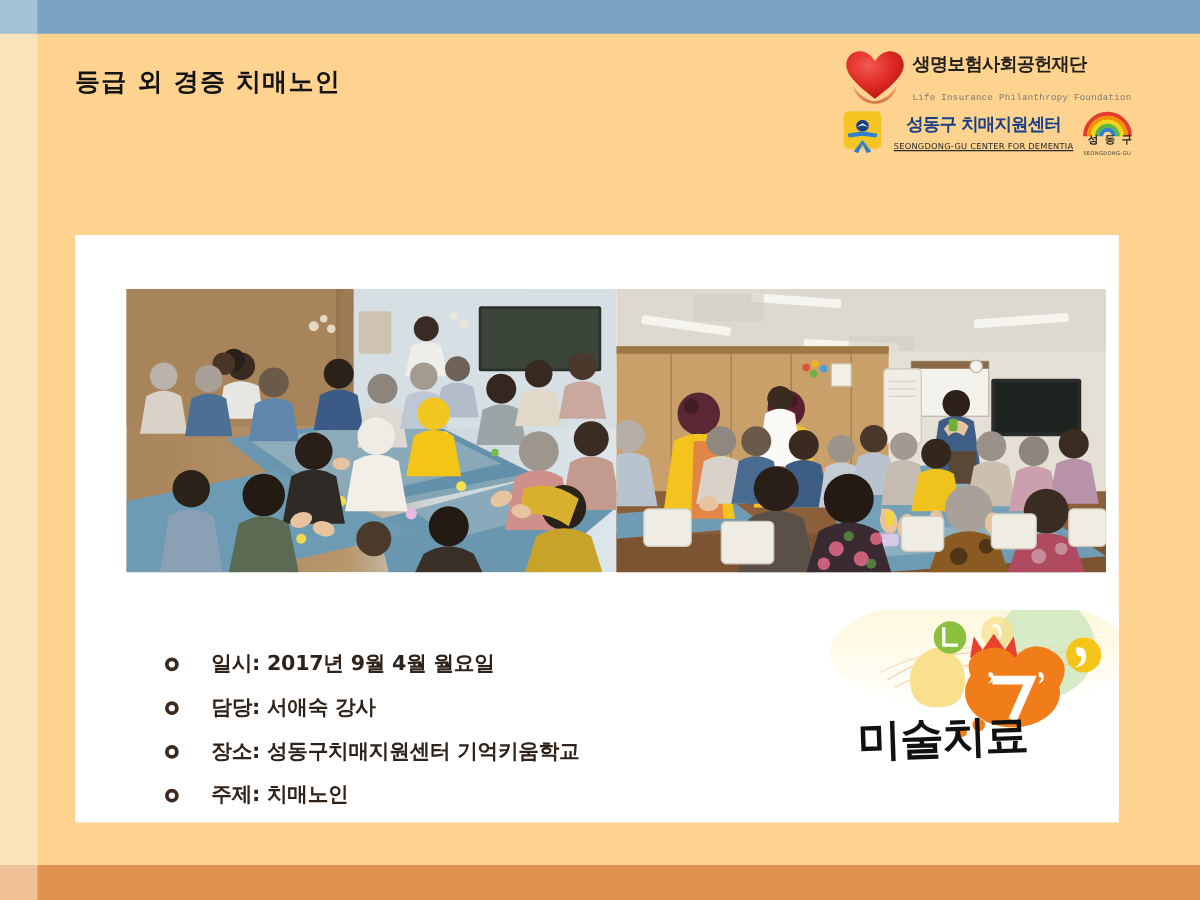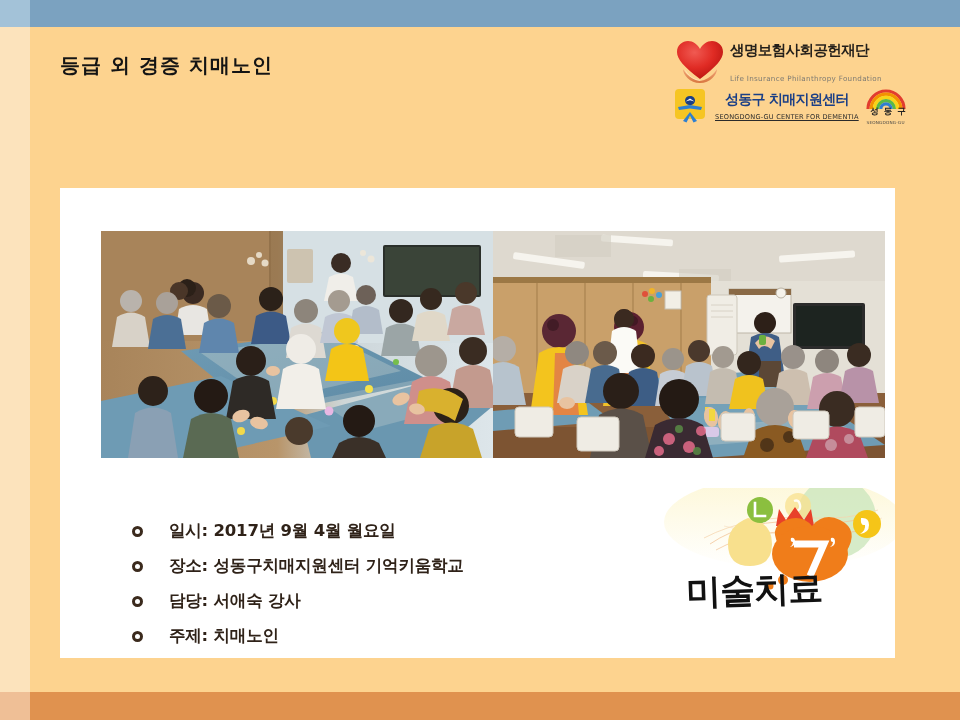--- a/index.html
+++ b/index.html
@@ -32,21 +32,21 @@
   .title .blue{color:#8cbcdd;}
   .title .sp{display:inline-block;width:18px;}
 
   
   .logos{position:absolute;right:54px;top:12px;width:232px;height:90px;}
   .logo-row{display:flex;align-items:center;}
   .logo-row-1{margin-bottom:2px;align-items:center;}
   .heart-mark{width:52px;height:46px;position:relative;flex:none;}
   .lif-text{margin-left:4px;}
   .lif-ko{font-size:14.5px;font-weight:bold;color:#231f1a;letter-spacing:-0.6px;white-space:nowrap;}
-  .lif-en{font-size:7.2px;color:#7d7a72;letter-spacing:0.3px;white-space:nowrap;margin-top:14px;}
+  .lif-en{font-size:7.2px;color:#7d7a72;letter-spacing:0.3px;white-space:nowrap;margin-top:14px;font-family:Liberation Mono, monospace;}
   .sd-mark{width:36px;height:36px;flex:none;}
   .sd-text{margin-left:5px;text-align:center;}
   .sd-ko{font-size:14px;font-weight:bold;color:#1b3f86;letter-spacing:-0.7px;white-space:nowrap;}
   .sd-en{font-size:6.6px;color:#2b2b2b;letter-spacing:0.2px;white-space:nowrap;margin-top:4px;text-decoration:underline;}
   .rainbow-mark{width:42px;height:38px;margin-left:6px;flex:none;position:relative;}
   .rb-ko{position:absolute;left:0;bottom:7px;width:42px;text-align:right;font-size:8.5px;font-weight:bold;color:#222;letter-spacing:1px;}
   .rb-en{position:absolute;left:0;bottom:0px;width:42px;text-align:center;font-size:4.2px;color:#444;letter-spacing:0.2px;}
 
   
   .panel{position:absolute;left:60px;top:188px;width:835px;height:470px;background:#fff;}
@@ -495,25 +495,25 @@
 
     </div>
 
     <div class="bullets">
       <div class="bullet-row">
         <span class="dot"></span>
         <span class="bullet-text">일시: 2017년 9월 4월 월요일</span>
       </div>
       <div class="bullet-row">
         <span class="dot"></span>
-        <span class="bullet-text">장소: 성동구치매지원센터  기억키움학교</span>
+        <span class="bullet-text">담당: 서애숙  강사</span>
       </div>
       <div class="bullet-row">
         <span class="dot"></span>
-        <span class="bullet-text">담당: 서애숙  강사</span>
+        <span class="bullet-text">장소: 성동구치매지원센터  기억키움학교</span>
       </div>
       <div class="bullet-row">
         <span class="dot"></span>
         <span class="bullet-text">주제: 치매노인</span>
       </div>
     </div>
 
     <div class="art">
       <svg width="231" height="160" viewBox="0 0 231 160">
         <defs>

